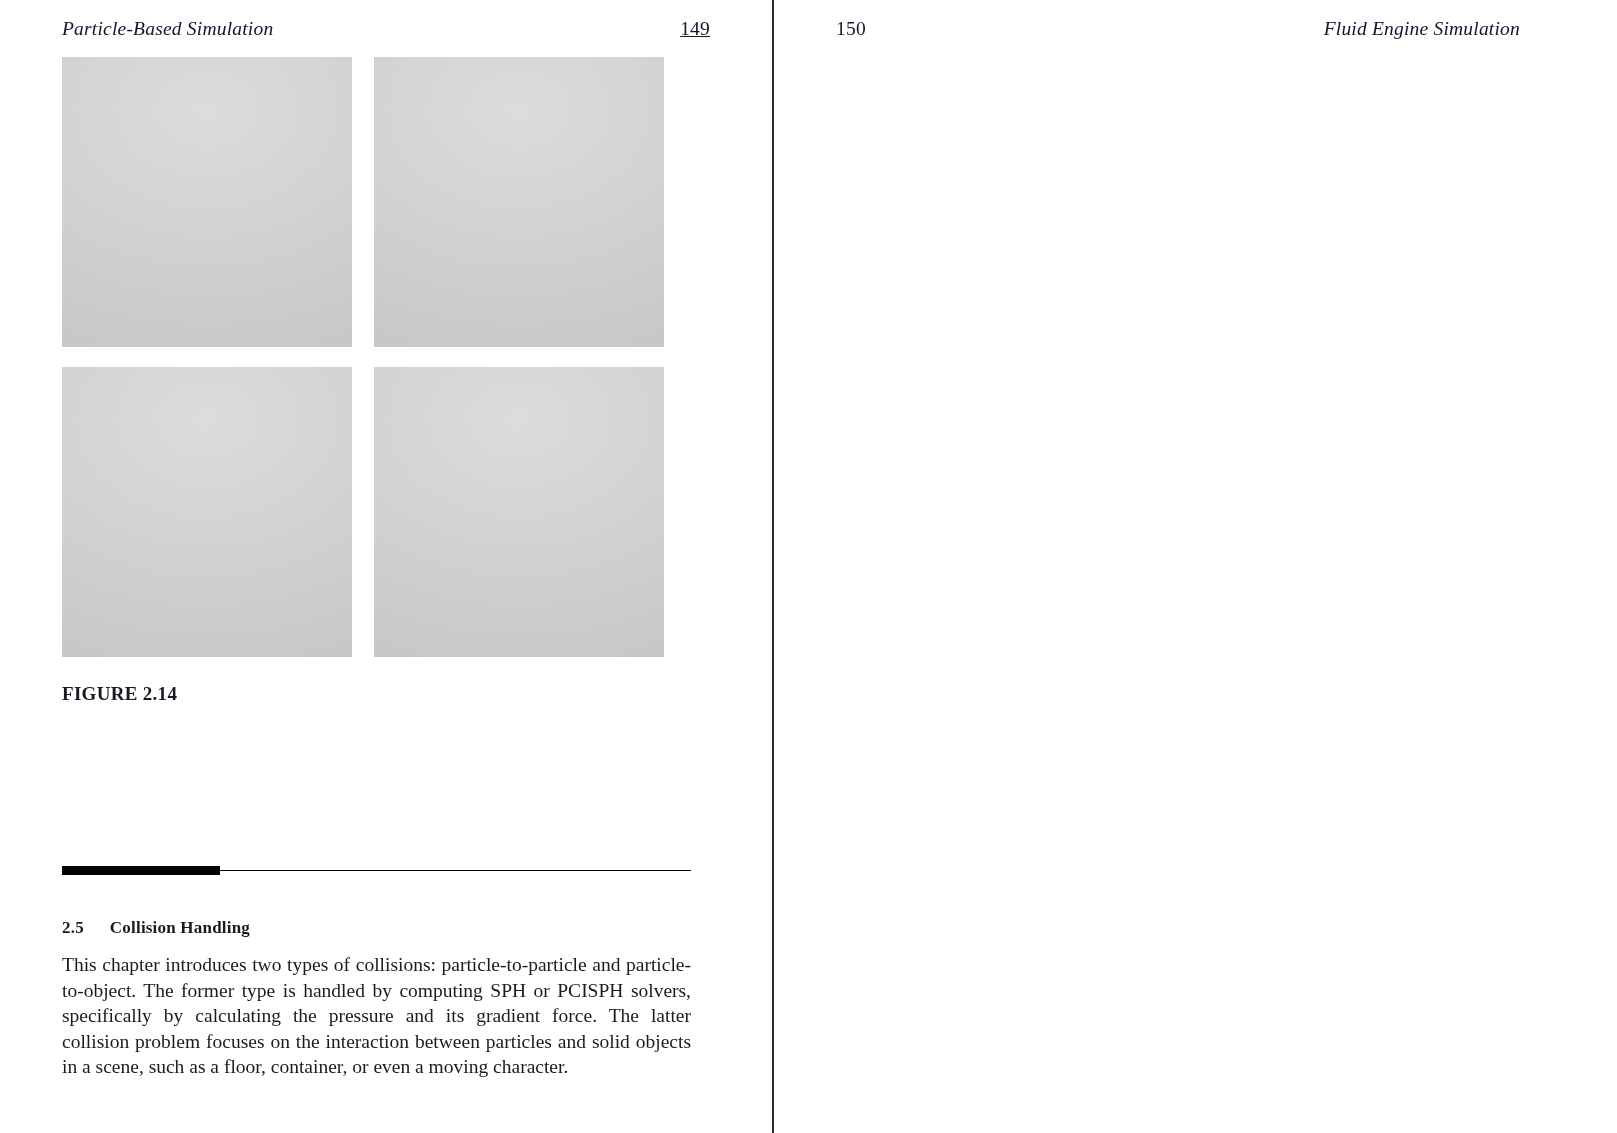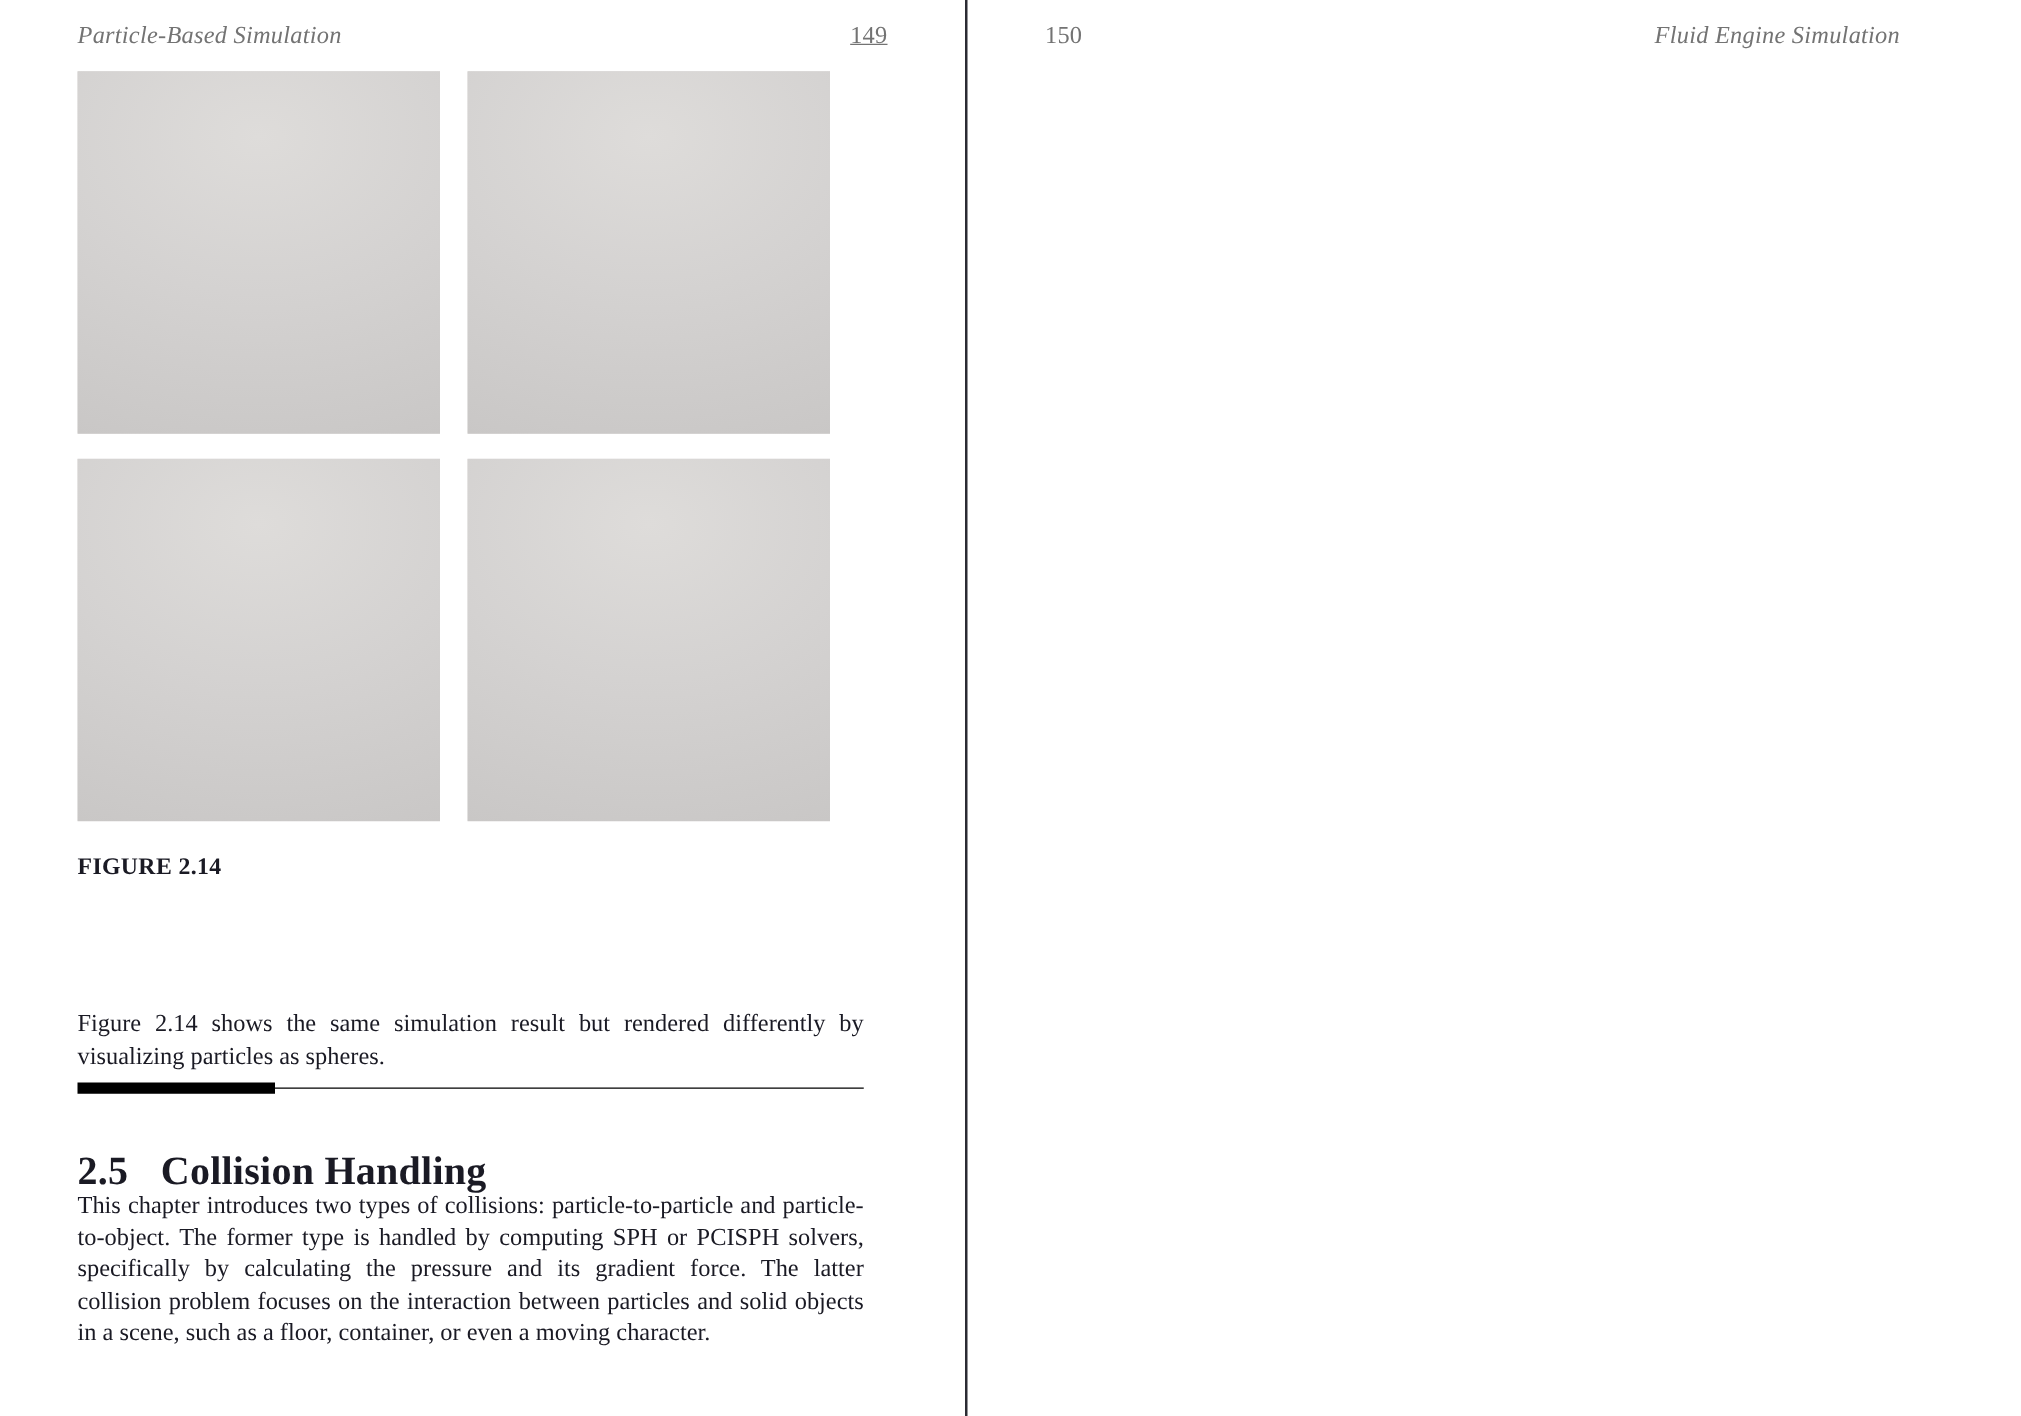--- a/index.html
+++ b/index.html
@@ -34,21 +34,21 @@
   }
   .page-right { width: 843px; padding: 16px 97px 0 62px; }
 
   
   .runhead {
     position: absolute;
     top: 18px;
     font-size: 19.5px;
     font-style: italic;
     letter-spacing: .2px;
-    color: #737373;
+    color: #0f172a;
   }
   .runhead.left-title  { left: 62px; }
   .runhead.left-folio  { right: 62px; font-style: normal; font-size: 19.5px; text-decoration: underline;}
   .runhead.right-folio { left: 62px; font-style: normal; font-size: 19.5px;}
   .runhead.right-title { right: 97px; }
 
   
   .figure-grid {
     position: absolute;
     top: 57px;
@@ -118,21 +118,21 @@
   .sec-rule .thin {
     position: absolute;
     left: 158px; top: 3.5px;
     width: 471px; height: 1.4px;
     background: #000;
   }
   .sec-heading {
     position: absolute;
     left: 62px;
     top: 918px;
-    font-size: 32px;
+    font-size: 17px;
     font-weight: bold;
     letter-spacing: .2px;
   }
   .sec-heading .num { margin-right: 26px; }
   .body-para-2 {
     position: absolute;
     left: 62px;
     top: 952px;
     width: 629px;
   }
@@ -300,21 +300,20 @@
             <rect x="172" y="120" width="19" height="50" fill="#d92020"></rect>
             <ellipse cx="181.5" cy="120" rx="9.5" ry="4" fill="#f03030"></ellipse>
             <ellipse cx="181.5" cy="169" rx="9.5" ry="4" fill="#c11a1a"></ellipse>
           </g>
         </svg>
       </div>
     </div>
 
     <div class="caption-head">FIGURE 2.14</div>
 
-    <div class="para body-para-1">Figure 2.14 shows the same simulation result but rendered differently by visualizing particles as spheres.</div>
 
     <div class="sec-rule">
       <div class="thick"></div>
       <div class="thin"></div>
     </div>
 
     <div class="sec-heading">
       <span class="num">2.5</span><span>Collision Handling</span>
     </div>
 

